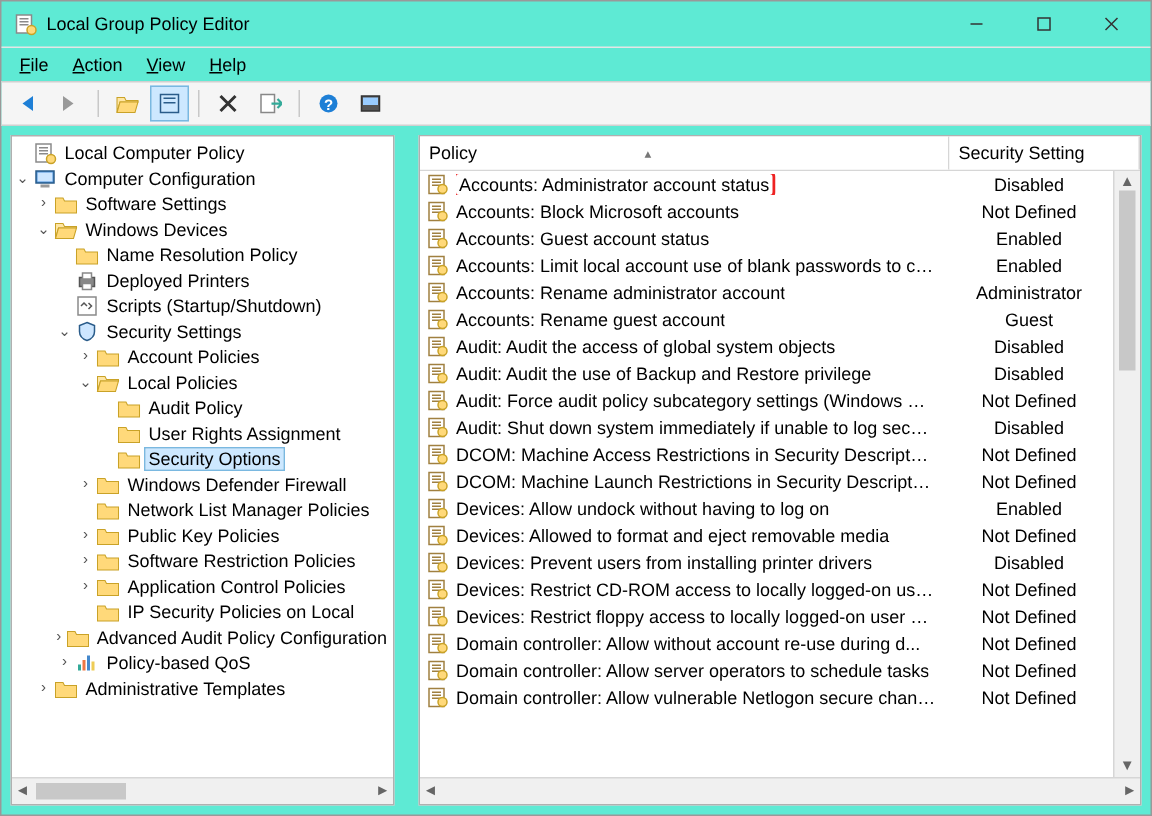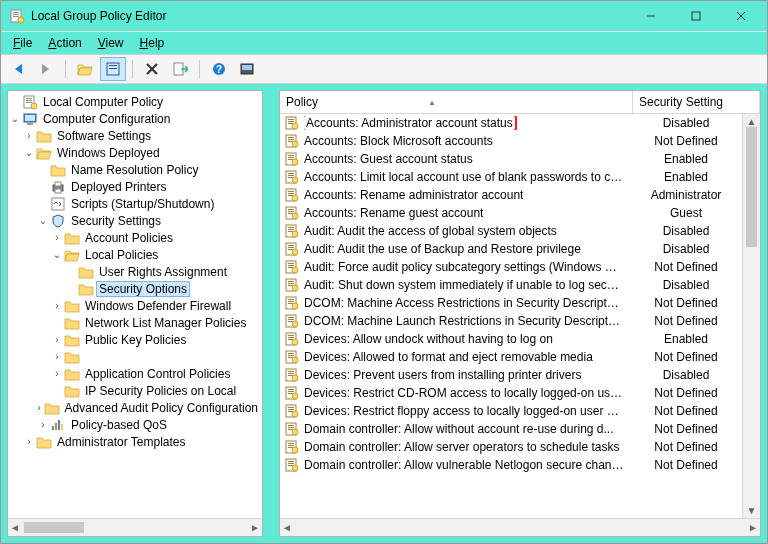--- a/index.html
+++ b/index.html
@@ -368,21 +368,21 @@
               <span class="tree-label">Software Settings</span>
             </div>
             <div class="tree-row">
               <span class="tw"></span>
               <span class="tw">⌄</span>
               <span class="tree-icon">
                 <svg width="16" height="16">
                   <use href="#i-folder-open"></use>
                 </svg>
               </span>
-              <span class="tree-label">Windows Deployed</span>
+              <span class="tree-label">Windows Devices</span>
             </div>
             <div class="tree-row">
               <span class="tw"></span>
               <span class="tw"></span>
               <span class="tw"></span>
               <span class="tree-icon">
                 <svg width="16" height="16">
                   <use href="#i-folder"></use>
                 </svg>
               </span>
@@ -449,20 +449,33 @@
               <span class="tw"></span>
               <span class="tw"></span>
               <span class="tw"></span>
               <span class="tw"></span>
               <span class="tw"></span>
               <span class="tree-icon">
                 <svg width="16" height="16">
                   <use href="#i-folder"></use>
                 </svg>
               </span>
+              <span class="tree-label">Audit Policy</span>
+            </div>
+            <div class="tree-row">
+              <span class="tw"></span>
+              <span class="tw"></span>
+              <span class="tw"></span>
+              <span class="tw"></span>
+              <span class="tw"></span>
+              <span class="tree-icon">
+                <svg width="16" height="16">
+                  <use href="#i-folder"></use>
+                </svg>
+              </span>
               <span class="tree-label">User Rights Assignment</span>
             </div>
             <div class="tree-row">
               <span class="tw"></span>
               <span class="tw"></span>
               <span class="tw"></span>
               <span class="tw"></span>
               <span class="tw"></span>
               <span class="tree-icon">
                 <svg width="16" height="16">
@@ -510,20 +523,21 @@
             <div class="tree-row">
               <span class="tw"></span>
               <span class="tw"></span>
               <span class="tw"></span>
               <span class="tw">›</span>
               <span class="tree-icon">
                 <svg width="16" height="16">
                   <use href="#i-folder"></use>
                 </svg>
               </span>
+              <span class="tree-label">Software Restriction Policies</span>
             </div>
             <div class="tree-row">
               <span class="tw"></span>
               <span class="tw"></span>
               <span class="tw"></span>
               <span class="tw">›</span>
               <span class="tree-icon">
                 <svg width="16" height="16">
                   <use href="#i-folder"></use>
                 </svg>
@@ -566,21 +580,21 @@
               <span class="tree-label">Policy-based QoS</span>
             </div>
             <div class="tree-row">
               <span class="tw"></span>
               <span class="tw">›</span>
               <span class="tree-icon">
                 <svg width="16" height="16">
                   <use href="#i-folder"></use>
                 </svg>
               </span>
-              <span class="tree-label">Administrator Templates</span>
+              <span class="tree-label">Administrative Templates</span>
             </div>
           </div>
       </div>
       <div class="hscroll">
         <span class="arrow">◄</span>
         <span class="thumb"></span>
         <span class="track"></span>
         <span class="arrow">►</span>
       </div>
     </div>

